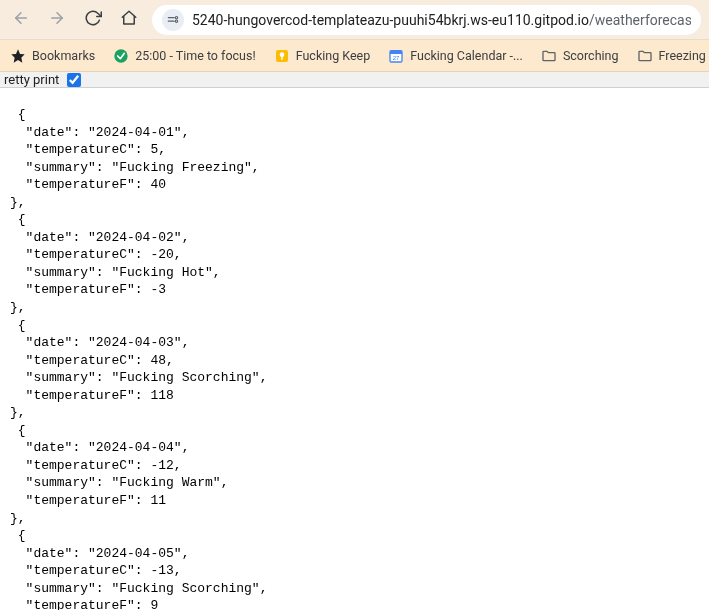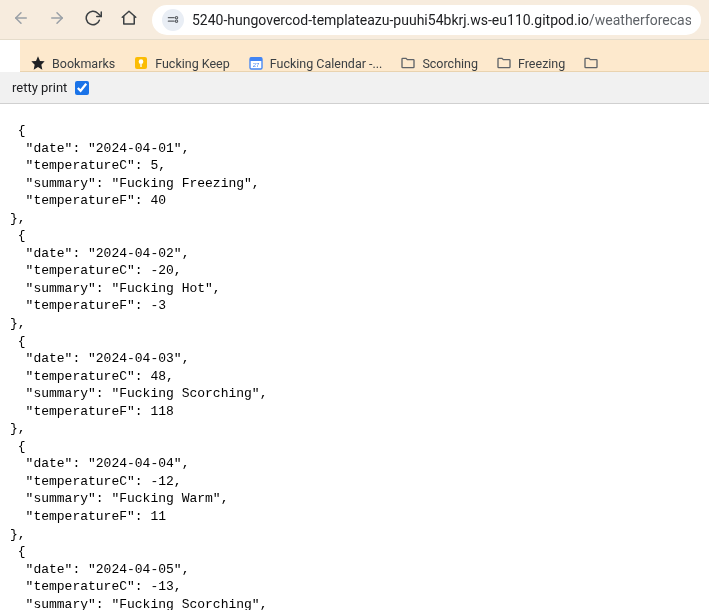--- a/index.html
+++ b/index.html
@@ -56,49 +56,48 @@
     white-space: nowrap;
     overflow: hidden;
     font-size: 14px;
     color: #202124;
   }
   .addr-text .path { color: #5f6368; }
 
   
   .bookmarks {
     display: flex;
-    align-items: flex-end;
+    align-items: center;
     gap: 18px;
     padding: 0 10px;
     height: 32px;
     background: #fde9cd;
     border-bottom: 1px solid #e9d3b0;
     overflow: hidden;
     white-space: nowrap;
-    margin-left: 20px;
   }
   .bm-item {
     display: flex;
     align-items: center;
     gap: 6px;
     color: #3c4043;
     font-size: 12.5px;
     cursor: pointer;
     flex-shrink: 0;
   }
   .bm-icon { width: 16px; height: 16px; display: flex; align-items:center; justify-content:center; }
   .bm-icon svg { width: 16px; height: 16px; }
 
   
   .pp-bar {
     display: flex;
     align-items: center;
     gap: 4px;
-    height: 32px;
-    padding: 0 12px;
+    height: 16px;
+    padding: 0 4px;
     background: #f1f1f1;
     border-bottom: 1px solid #d0d0d0;
     font-size: 13px;
     color: #202124;
   }
   .pp-bar input[type=checkbox] {
     accent-color: #1a73e8;
     width: 14px; height: 14px;
   }
 
@@ -168,20 +167,29 @@
 <div class="bookmarks">
   <div class="bm-item">
     <span class="bm-icon">
       <svg viewBox="0 0 24 24" fill="#202124">
           <polygon points="12 2 15 9 22 9.5 17 14.5 18.5 22 12 18 5.5 22 7 14.5 2 9.5 9 9"></polygon>
         </svg>
     </span>
     <span>Bookmarks</span>
   </div>
 
+  <div class="bm-item">
+    <span class="bm-icon">
+      <svg viewBox="0 0 24 24">
+          <circle cx="12" cy="12" r="10" fill="#1aa260"></circle>
+          <polyline points="7 12 11 16 17 8" fill="none" stroke="#fff" stroke-width="2.5" stroke-linecap="round" stroke-linejoin="round"></polyline>
+        </svg>
+    </span>
+    <span>25:00 - Time to focus!</span>
+  </div>
 
   <div class="bm-item">
     <span class="bm-icon">
       <svg viewBox="0 0 24 24">
           <rect x="3" y="3" width="18" height="18" rx="3" fill="#fbbc04"></rect>
           <circle cx="12" cy="10" r="3.5" fill="#fff"></circle>
           <rect x="11" y="13" width="2" height="5" fill="#fff"></rect>
         </svg>
     </span>
     <span>Fucking Keep</span>

